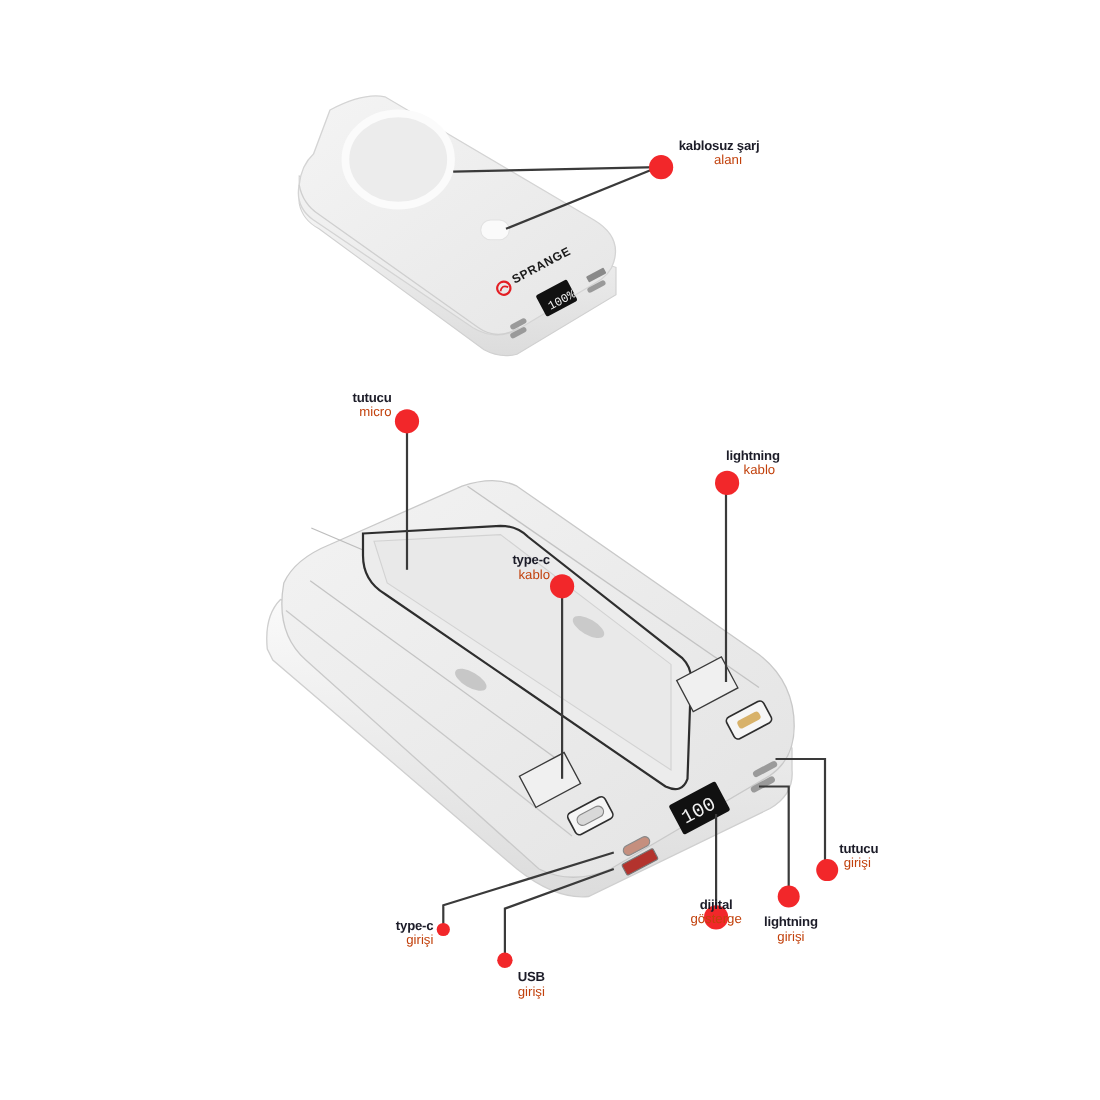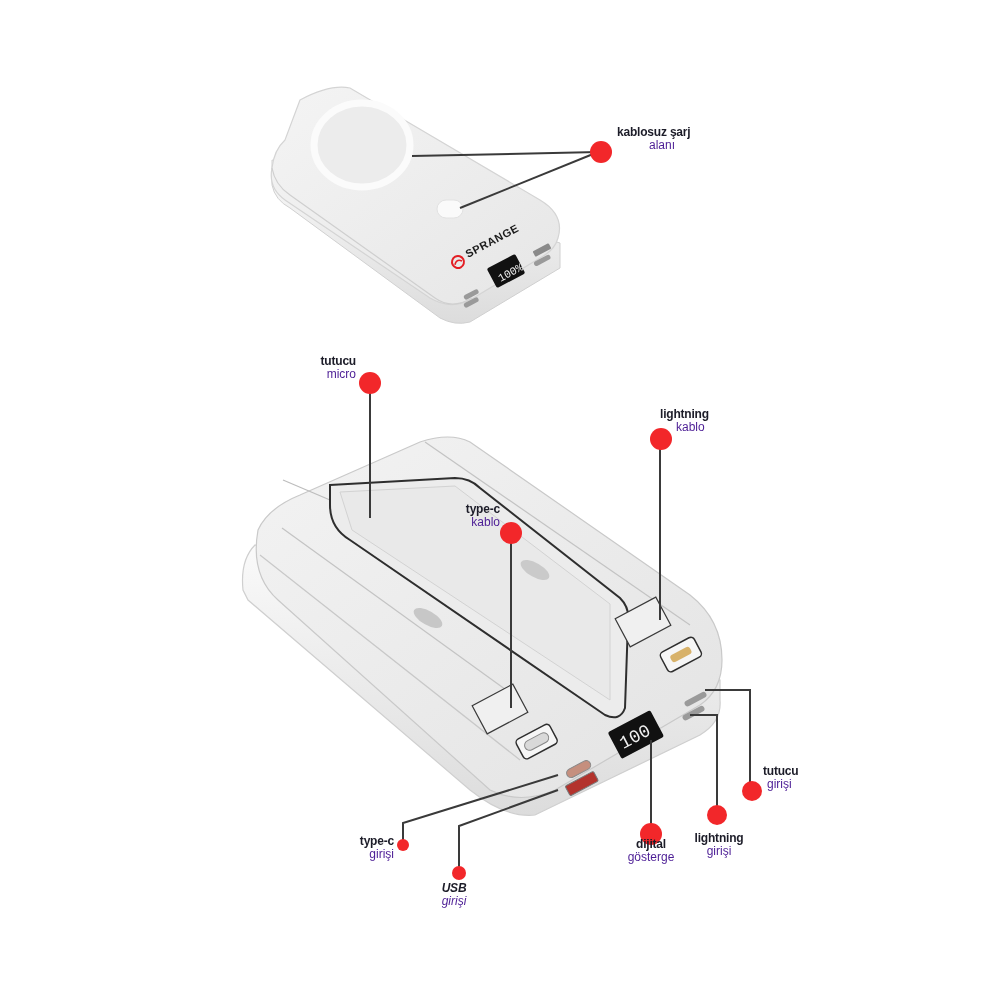--- a/index.html
+++ b/index.html
@@ -2,21 +2,21 @@
 <html><head>
 <meta charset="utf-8">
 <style>
   html, body { margin: 0; padding: 0; background: #ffffff; }
   body { width: 1000px; height: 1000px; position: relative; overflow: hidden;
          font-family: "Liberation Sans", "DejaVu Sans", sans-serif; }
   #stage { position: absolute; left: 0; top: 0; width: 1000px; height: 1000px; }
   svg.art { position: absolute; left: 0; top: 0; }
   .label { position: absolute; line-height: 1.05; color: #2a2a33; font-size: 12px; white-space: nowrap; }
   .label .t1 { font-weight: 700; color: #1c1c28; display: block; letter-spacing: -0.2px; }
-  .label .t2 { font-weight: 400; color: #4c1d95; display: block; }
+  .label .t2 { font-weight: 400; color: #c2410c; display: block; }
   .center { text-align: center; }
   .right { text-align: right; }
   .left { text-align: left; }
 </style>
 </head>
 <body>
 
 <div id="stage">
 
   <svg class="art" width="1000" height="1000" viewBox="0 0 1000 1000">
@@ -162,27 +162,27 @@
   <div class="label" style="left:763px; top:765px;">
     <span class="t1">tutucu</span>
     <span class="t2" style="padding-left:4px;">girişi</span>
   </div>
 
   <div class="label right" style="left:330px; top:835px; width:64px;">
     <span class="t1">type-c</span>
     <span class="t2">girişi</span>
   </div>
 
-  <div class="label center" style="left:606px; top:838px; width:90px;">
+  <div class="label center" style="left:606px; top:816px; width:90px;">
     <span class="t1">dijital</span>
     <span class="t2">gösterge</span>
   </div>
 
   <div class="label center" style="left:676px; top:832px; width:86px;">
     <span class="t1">lightning</span>
     <span class="t2">girişi</span>
   </div>
 
-  <div class="label center" style="left:423px; top:882px; width:62px;font-style:italic;">
+  <div class="label center" style="left:452px; top:882px; width:62px;">
     <span class="t1">USB</span>
     <span class="t2">girişi</span>
   </div>
 </div>
 
 </body></html>

